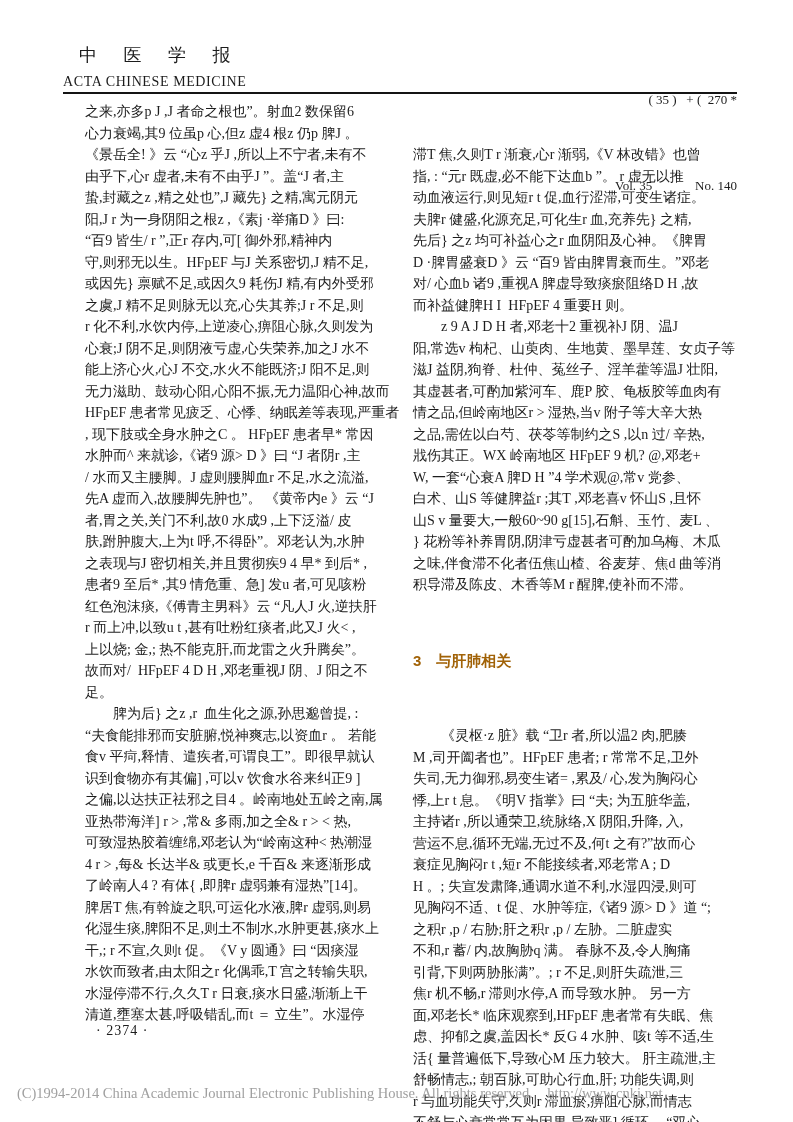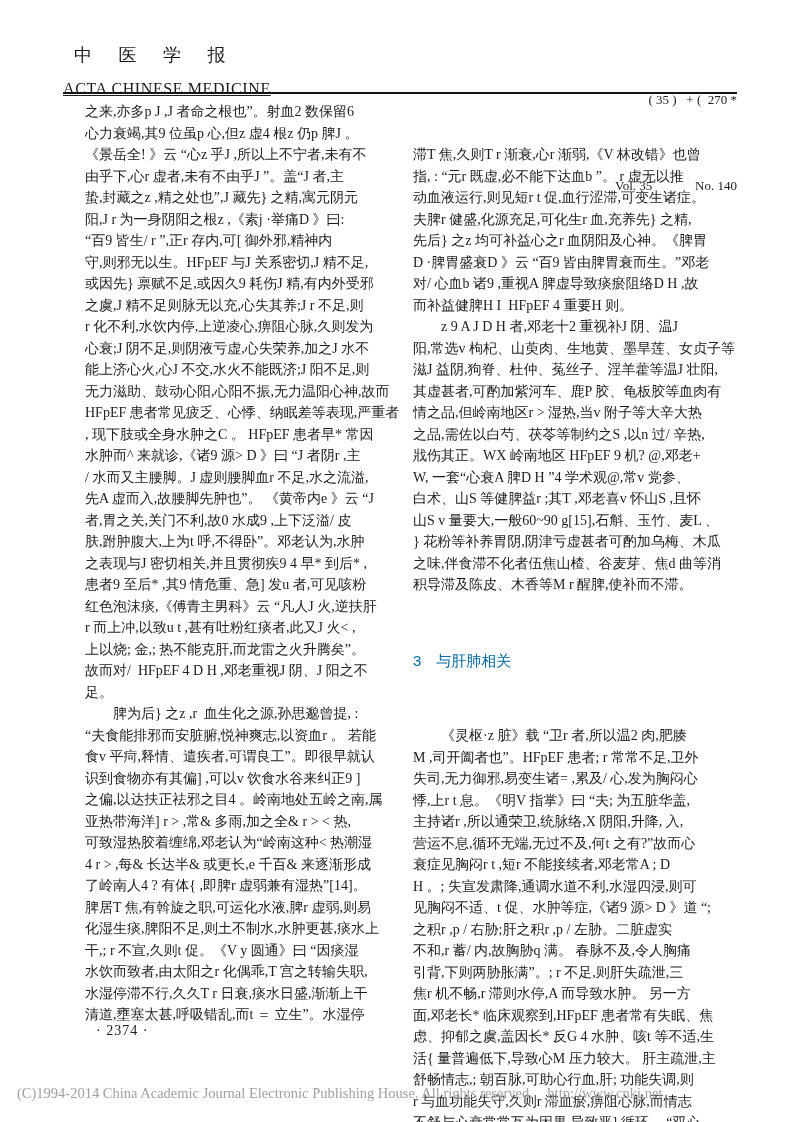--- a/index.html
+++ b/index.html
@@ -3,34 +3,34 @@
 <meta charset="utf-8">
 <style>
   html,body{margin:0;padding:0;background:#ffffff;}
   .page{position:relative;width:793px;height:1122px;background:#ffffff;overflow:hidden;
         font-family:"Liberation Serif","DejaVu Serif",serif;color:#1c1c1c;}
 
   
   .header{position:absolute;top:45px;left:63px;width:674px;display:flex;
           justify-content:space-between;align-items:flex-start;}
   .h-side{white-space:pre;font-size:13px;line-height:22px;}
-  .h-center{text-align:left;}
+  .h-center{text-align:center;}
   .title-cn{font-size:18px;letter-spacing:11px;line-height:20px;padding-left:11px;}
-  .title-en{font-size:16px;letter-spacing:0.6px;margin-top:15px;text-decoration:underline;}
+  .title-en{font-size:14px;letter-spacing:0.6px;margin-top:9px;}
   .h-right{text-align:right;}
   .vol-row{display:flex;justify-content:space-between;width:122px;font-size:13px;margin-top:20px;}
   .rule{position:absolute;top:92px;left:63px;width:674px;border-top:2px solid #141414;}
 
   
   .columns{position:absolute;top:101px;left:85px;display:flex;gap:20px;}
   .col{width:308px;font-size:14px;line-height:21.5px;white-space:pre;}
   .tline{height:21.5px;}
   .section-heading{font-family:"Liberation Sans","DejaVu Sans",sans-serif;
-                   font-weight:normal;font-size:15px;line-height:21.5px;
-                   margin:11px 0;white-space:pre;color:#0369a1;}
+                   font-weight:bold;font-size:15px;line-height:21.5px;
+                   margin:11px 0;white-space:pre;color:#a16207;}
 
   
   .page-number{position:absolute;top:1023px;left:96px;font-size:14px;letter-spacing:1px;text-align:center;}
   .footer{position:absolute;top:1085px;left:17px;font-size:14.5px;color:#a0a0a0;white-space:pre;}
 </style>
 </head>
 <body>
 
 <div class="page">
 

